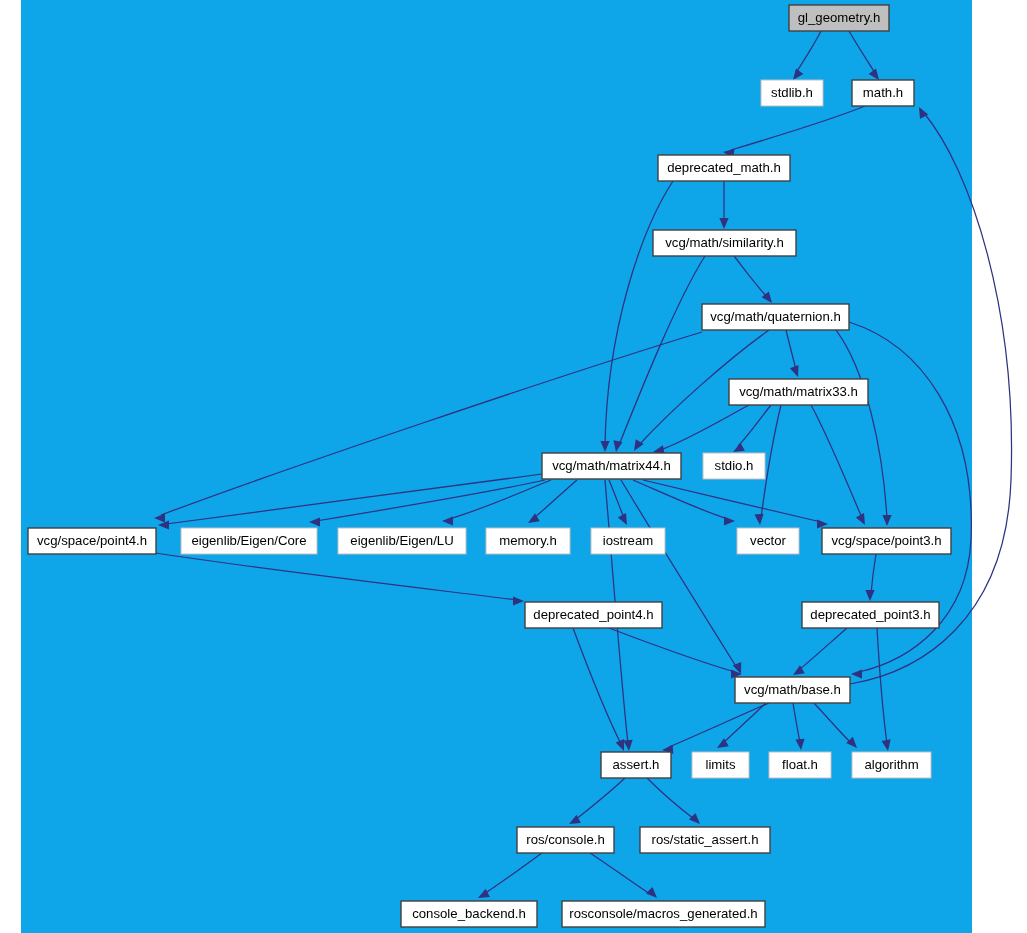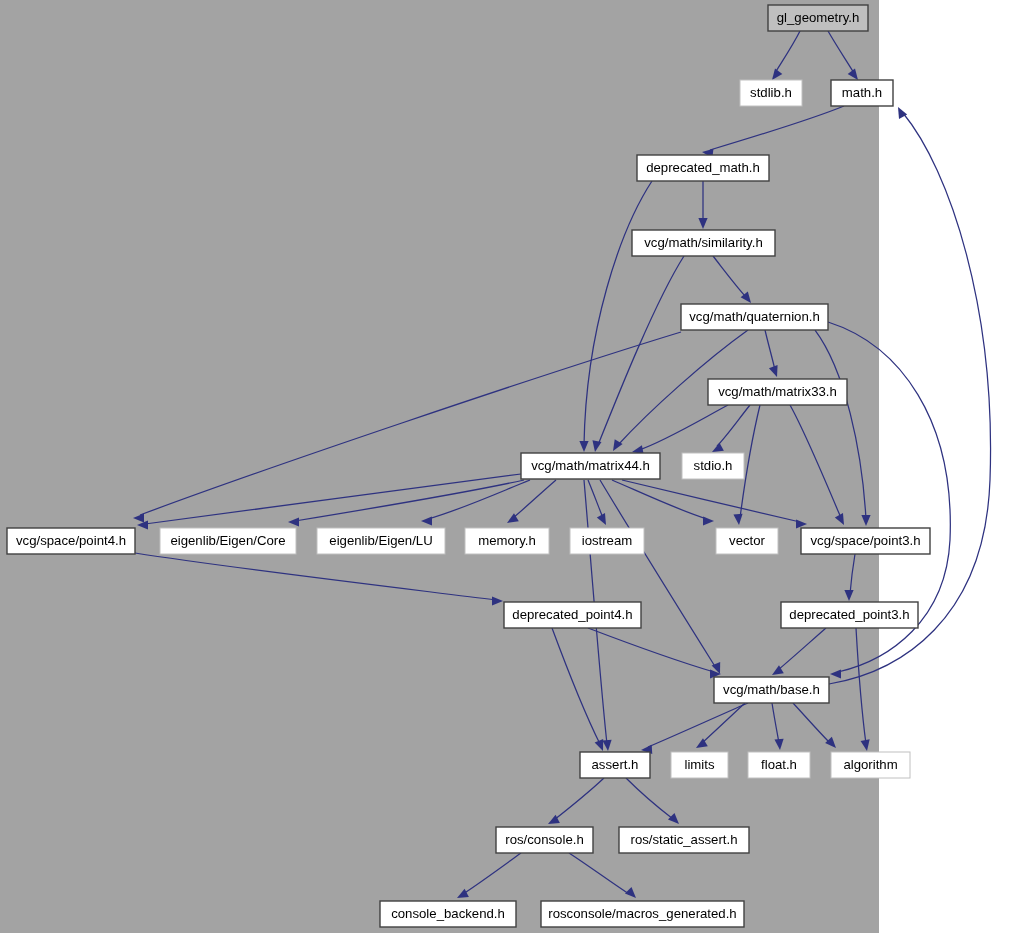--- a/index.html
+++ b/index.html
@@ -2,24 +2,25 @@
 <html><head>
 <meta charset="utf-8">
 <style>
   html, body {
     margin: 0;
     padding: 0;
     background: #ffffff;
   }
   #graph-root {
     position: relative;
-    width: 879px;
+    width: 951px;
     height: 933px;
-    background: #a3a3a3;
+    background: #0ea5e9;
     font-family: "Liberation Sans", sans-serif;
+    margin-left: 21px;
   }
   svg.graph-canvas {
     position: absolute;
     top: 0; left: 0;
     width: 1027px;
     height: 933px;
     overflow: visible;
   }
   .node-box {
     fill: #ffffff;

